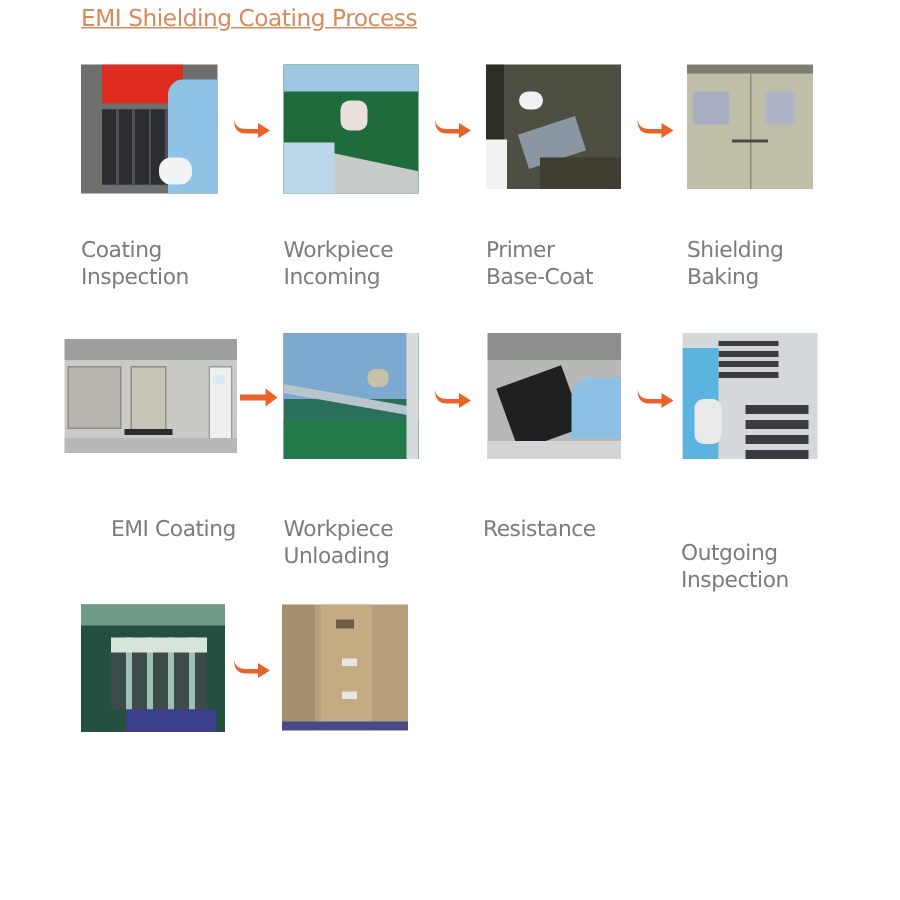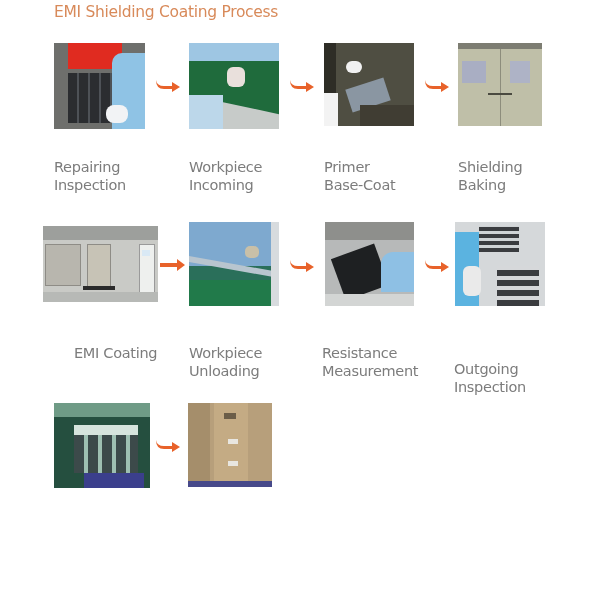--- a/index.html
+++ b/index.html
@@ -1,17 +1,17 @@
 <!DOCTYPE html>
 <html><head>
 <meta charset="utf-8">
 <style>
   html, body { margin:0; padding:0; background:#ffffff; }
   body { width:600px; height:600px; position:relative; overflow:hidden; font-family:"DejaVu Sans", sans-serif; }
-  .title { position:absolute; left:54px; top:3px; font-size:15.5px; color:#d88a5a; letter-spacing:-0.3px; white-space:nowrap; }
+  .title { position:absolute; left:54px; top:3px; font-size:15.5px; color:#d88a5a; letter-spacing:-0.3px; white-space:nowrap;text-decoration:underline; }
   .photo { position:absolute; overflow:hidden; }
   .label { position:absolute; font-size:14.5px; line-height:18px; color:#7c7c7c; letter-spacing:-0.3px; white-space:nowrap; }
   .arrow { position:absolute; width:26px; height:14px; }
   .ph-inner { position:absolute; }
 </style>
 </head>
 <body>
 
 <div class="title">EMI Shielding Coating Process</div>
 
@@ -48,21 +48,21 @@
 
 <div class="photo" style="left:458px;top:43px;width:84px;height:83px;background:#bfbfa8;">
   <div class="ph-inner" style="left:0;top:0;width:84px;height:6px;background:#7d7d72;"></div>
   <div class="ph-inner" style="left:42px;top:6px;width:1px;height:77px;background:#8d8d7c;"></div>
   <div class="ph-inner" style="left:4px;top:18px;width:24px;height:22px;background:#a9aec3;"></div>
   <div class="ph-inner" style="left:52px;top:18px;width:20px;height:22px;background:#aeb3c6;"></div>
   <div class="ph-inner" style="left:30px;top:50px;width:24px;height:2px;background:#4a4a40;"></div>
 </div>
 
 <div class="label" style="left:54px;top:158px;">
-  <div>Repairing</div>
+  <div>Coating</div>
   <div>Inspection</div>
 </div>
 <div class="label" style="left:189px;top:158px;">
   <div>Workpiece</div>
   <div>Incoming</div>
 </div>
 <div class="label" style="left:324px;top:158px;">
   <div>Primer</div>
   <div>Base-Coat</div>
 </div>
@@ -115,21 +115,20 @@
 <div class="label" style="left:54px;top:344px;margin-left:20px;">
   <div>EMI Coating</div>
   <div></div>
 </div>
 <div class="label" style="left:189px;top:344px;">
   <div>Workpiece</div>
   <div>Unloading</div>
 </div>
 <div class="label" style="left:322px;top:344px;">
   <div>Resistance</div>
-  <div>Measurement</div>
 </div>
 <div class="label" style="left:454px;top:360px;">
   <div>Outgoing</div>
   <div>Inspection</div>
 </div>
 
 <div class="photo" style="left:54px;top:403px;width:96px;height:85px;background:#254f3f;">
   <div class="ph-inner" style="left:0;top:0;width:96px;height:14px;background:#6f9b86;"></div>
   <div class="ph-inner" style="left:20px;top:22px;width:64px;height:48px;background:repeating-linear-gradient(90deg,#3c4a4a 0 10px,#9ec0b2 10px 14px);"></div>
   <div class="ph-inner" style="left:20px;top:22px;width:64px;height:10px;background:#d6e4dd;"></div>

